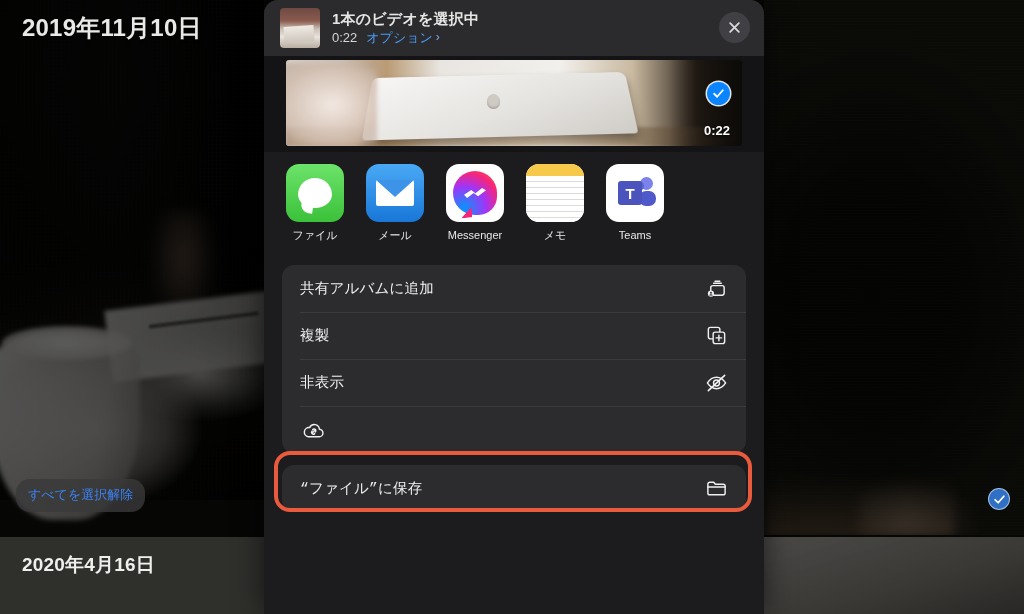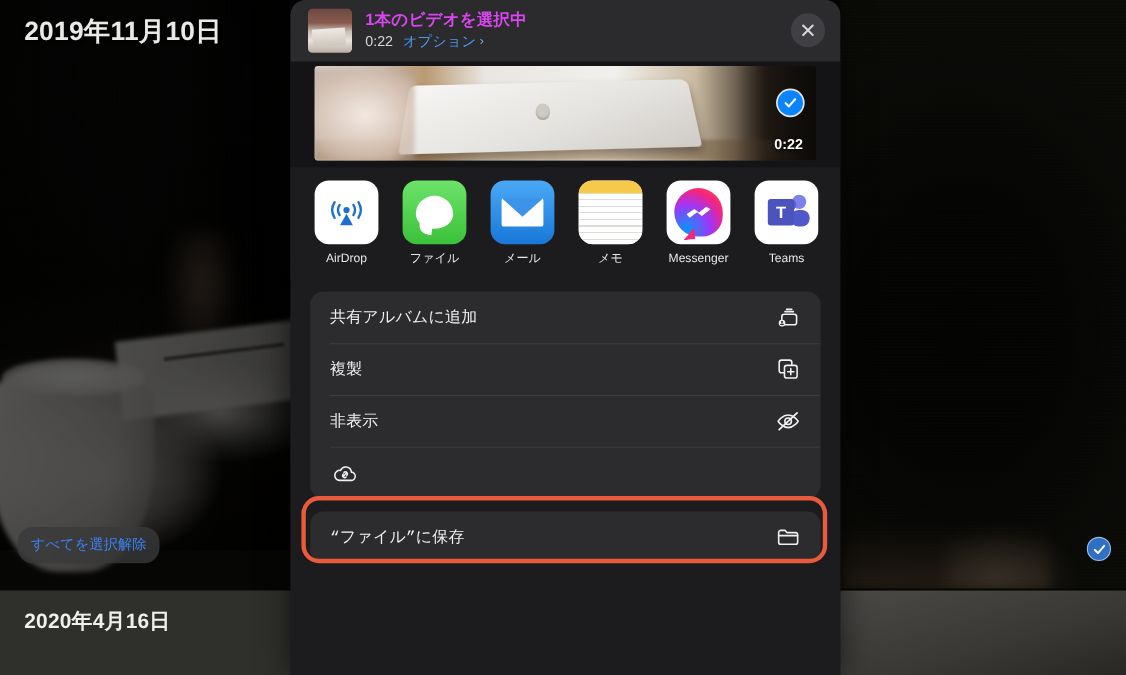--- a/index.html
+++ b/index.html
@@ -203,21 +203,21 @@
     overflow: hidden;
     position: relative;
   }
   .hdr-thumb::after{
     content:"";position:absolute;left:4px;top:18px;width:30px;height:16px;
     background: linear-gradient(to bottom, #efeae3, #cdc6bd);
     transform: rotate(-4deg);
   }
   .hdr-text { margin-left: 12px; min-width: 0; }
   .hdr-title {
-    color: #d946ef;
+    color: #e5e5e5;
     font-size: 15px;
     font-weight: 700;
     line-height: 1.15;
     letter-spacing: .2px;
   }
   .hdr-sub {
     margin-top: 3px;
     display: flex; align-items: center; gap: 9px;
     font-size: 13px;
     line-height: 1.15;
@@ -522,63 +522,50 @@
           <svg viewBox="0 0 24 24" fill="none" stroke="#fff" stroke-width="3.4" stroke-linecap="round" stroke-linejoin="round">
             <polyline points="4,12.5 9.5,18 20,6"></polyline>
           </svg>
         </div>
         <div class="pv-time">0:22</div>
       </div>
     </div>
 
     <div class="app-row">
 
-      <div class="app-item">
-        <div class="app-icon ic-airdrop">
-          <svg viewBox="0 0 48 48" fill="none" stroke="#1f6fd0" stroke-width="2.6" stroke-linecap="round">
-            <path d="M11 30a16 16 0 0 1 0-17"></path>
-            <path d="M37 30a16 16 0 0 0 0-17"></path>
-            <path d="M16.5 27a10 10 0 0 1 0-11"></path>
-            <path d="M31.5 27a10 10 0 0 0 0-11"></path>
-            <circle cx="24" cy="21.5" r="3.4" fill="#1f6fd0" stroke="none"></circle>
-            <path d="M24 25.5 L17 38 h14 z" fill="#1f6fd0" stroke="none"></path>
-          </svg>
-        </div>
-        <div class="app-label">AirDrop</div>
-      </div>
 
       <div class="app-item">
         <div class="app-icon ic-messages">
           <div class="bubble"></div>
         </div>
         <div class="app-label">ファイル</div>
       </div>
 
       <div class="app-item">
         <div class="app-icon ic-mail">
           <div class="env"></div>
         </div>
         <div class="app-label">メール</div>
-      </div>
-
-      <div class="app-item">
-        <div class="app-icon ic-notes">
-          <div class="top"></div>
-            <div class="lines"></div>
-        </div>
-        <div class="app-label">メモ</div>
       </div>
 
       <div class="app-item">
         <div class="app-icon ic-messenger">
           <div class="ball">
               <div class="bolt"></div>
             </div>
         </div>
         <div class="app-label">Messenger</div>
+      </div>
+
+      <div class="app-item">
+        <div class="app-icon ic-notes">
+          <div class="top"></div>
+            <div class="lines"></div>
+        </div>
+        <div class="app-label">メモ</div>
       </div>
 
       <div class="app-item">
         <div class="app-icon ic-teams">
           <div class="tp2"></div>
             <div class="tp1"></div>
             <div class="tp3"></div>
           <div class="tsq">T</div>
         </div>
         <div class="app-label">Teams</div>

